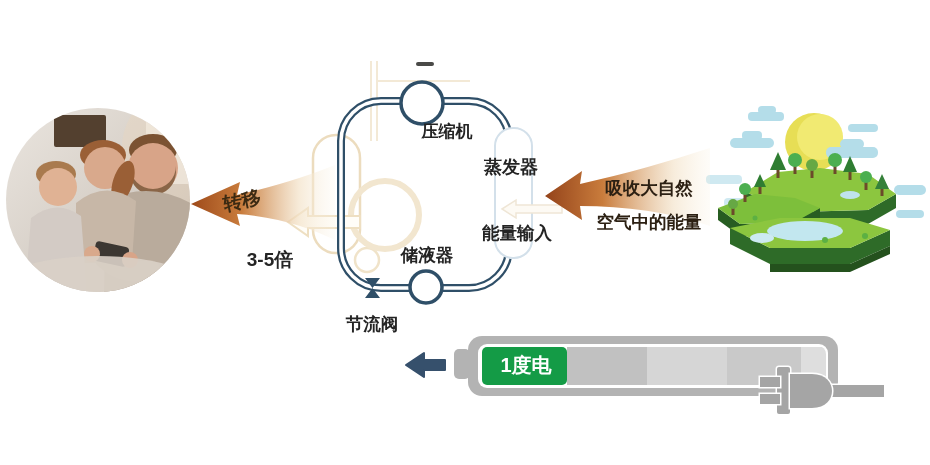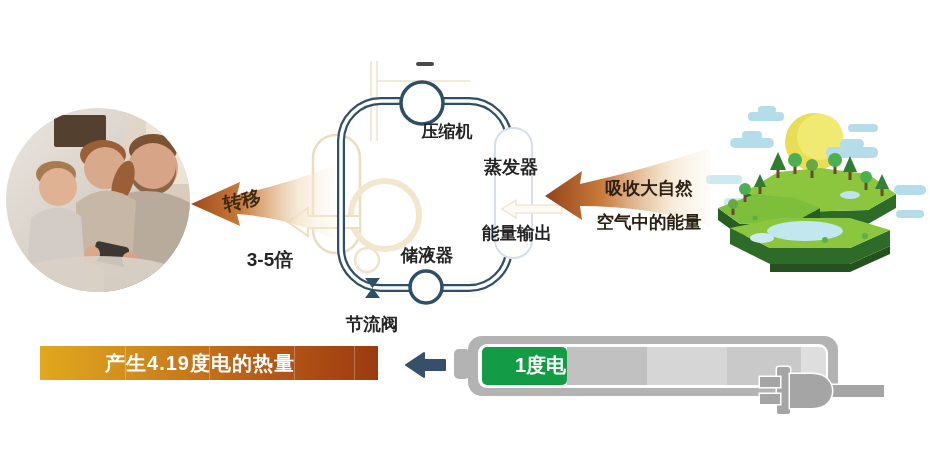--- a/index.html
+++ b/index.html
@@ -19,21 +19,21 @@
   .lbl-output{left:212px;top:236px;width:116px;font-size:19px;line-height:21px;}
   .lbl-transfer{left:205px;top:188px;width:74px;font-size:19px;color:#3c2a12;
                 transform:rotate(-12deg);}
   .lbl-absorb{left:575px;top:165px;width:148px;font-size:17.5px;line-height:20.5px;color:#2c2013;}
   .heat-bar{position:absolute;left:40px;top:346px;width:338px;height:34px;z-index:4;
             background:linear-gradient(90deg,#e1a81e 0%,#d08a1d 30%,#b85c16 65%,#9c3a10 100%);
             display:flex;align-items:center;justify-content:center;}
   .heat-bar .txt{color:#ffffff;font-weight:bold;font-size:20px;letter-spacing:1px;padding-right:18px;}
   .bar-div{position:absolute;top:0;width:1px;height:100%;background:rgba(255,255,255,.28);}
   .battery-charge-lbl{position:absolute;left:486px;top:351px;width:80px;height:28px;z-index:6;
-            color:#fff;font-weight:bold;font-size:20px;text-align:right;line-height:28px;}
+            color:#fff;font-weight:bold;font-size:20px;text-align:center;line-height:28px;}
 </style>
 </head>
 <body>
 
 <div class="stage">
 
   <svg class="layer" style="left:6px;top:108px;z-index:2" width="184" height="184" viewBox="0 0 184 184">
     <defs>
       <clipPath id="pc">
           <circle cx="92" cy="92" r="92"></circle>
@@ -106,21 +106,21 @@
     <rect x="146" y="7" width="18" height="4" rx="2" fill="#4a4a48"></rect>
     <circle cx="152" cy="48" r="21" fill="#ffffff" stroke="#2f4f68" stroke-width="3.5"></circle>
 
     <circle cx="156" cy="232" r="16" fill="#ffffff" stroke="#2f4f68" stroke-width="3.5"></circle>
 
     <path d="M95 223 L110 223 L102.5 233 Z M95 243 L110 243 L102.5 233 Z" fill="#2f4f68"></path>
   </svg>
 
   <div class="lbl lbl-compressor">压缩机</div>
   <div class="lbl lbl-evaporator">蒸发器</div>
-  <div class="lbl lbl-energyin">能量输出</div>
+  <div class="lbl lbl-energyin">能量输入</div>
   <div class="lbl lbl-receiver">储液器</div>
   <div class="lbl lbl-valve">节流阀</div>
   <div class="lbl lbl-output">
     <span class="ln">3-5倍</span>
   </div>
 
   <svg class="layer" style="left:540px;top:140px;z-index:3" width="175" height="90" viewBox="0 0 175 90">
     <defs>
       <linearGradient id="ag" x1="0" y1="0" x2="1" y2="0">
         <stop offset="0" stop-color="#94431a"></stop>
@@ -210,27 +210,20 @@
       <g transform="translate(166,96)">
           <rect x="-1.5" y="-4" width="3" height="8" fill="#6b4a2a"></rect>
           <circle cy="-9" r="6" fill="#4caf50"></circle>
         </g>
       <circle cx="125" cy="150" r="3" fill="#5cb043"></circle>
         <circle cx="165" cy="146" r="3" fill="#5cb043"></circle>
       <circle cx="55" cy="128" r="2.5" fill="#5cb043"></circle>
     </g>
   </svg>
 
-  <div class="heat-bar">
-    <div class="bar-div" style="left:25%"></div>
-    <div class="bar-div" style="left:50%"></div>
-    <div class="bar-div" style="left:75%"></div>
-    <div class="bar-div" style="left:93%"></div>
-    <span class="txt">产生4.19度电的热量</span>
-  </div>
 
   <svg class="layer" style="left:402px;top:350px;z-index:4" width="46" height="30" viewBox="0 0 46 30">
     <path d="M4 15 L22 3 L22 10 L43 10 L43 20 L22 20 L22 27 Z" fill="#36506c" stroke="#36506c" stroke-width="2" stroke-linejoin="round"></path>
   </svg>
 
   <svg class="layer" style="left:450px;top:330px;z-index:3" width="440" height="100" viewBox="0 0 440 100">
     <defs>
       <clipPath id="segclip">
           <rect x="30" y="16" width="346" height="40" rx="8"></rect>
         </clipPath>

